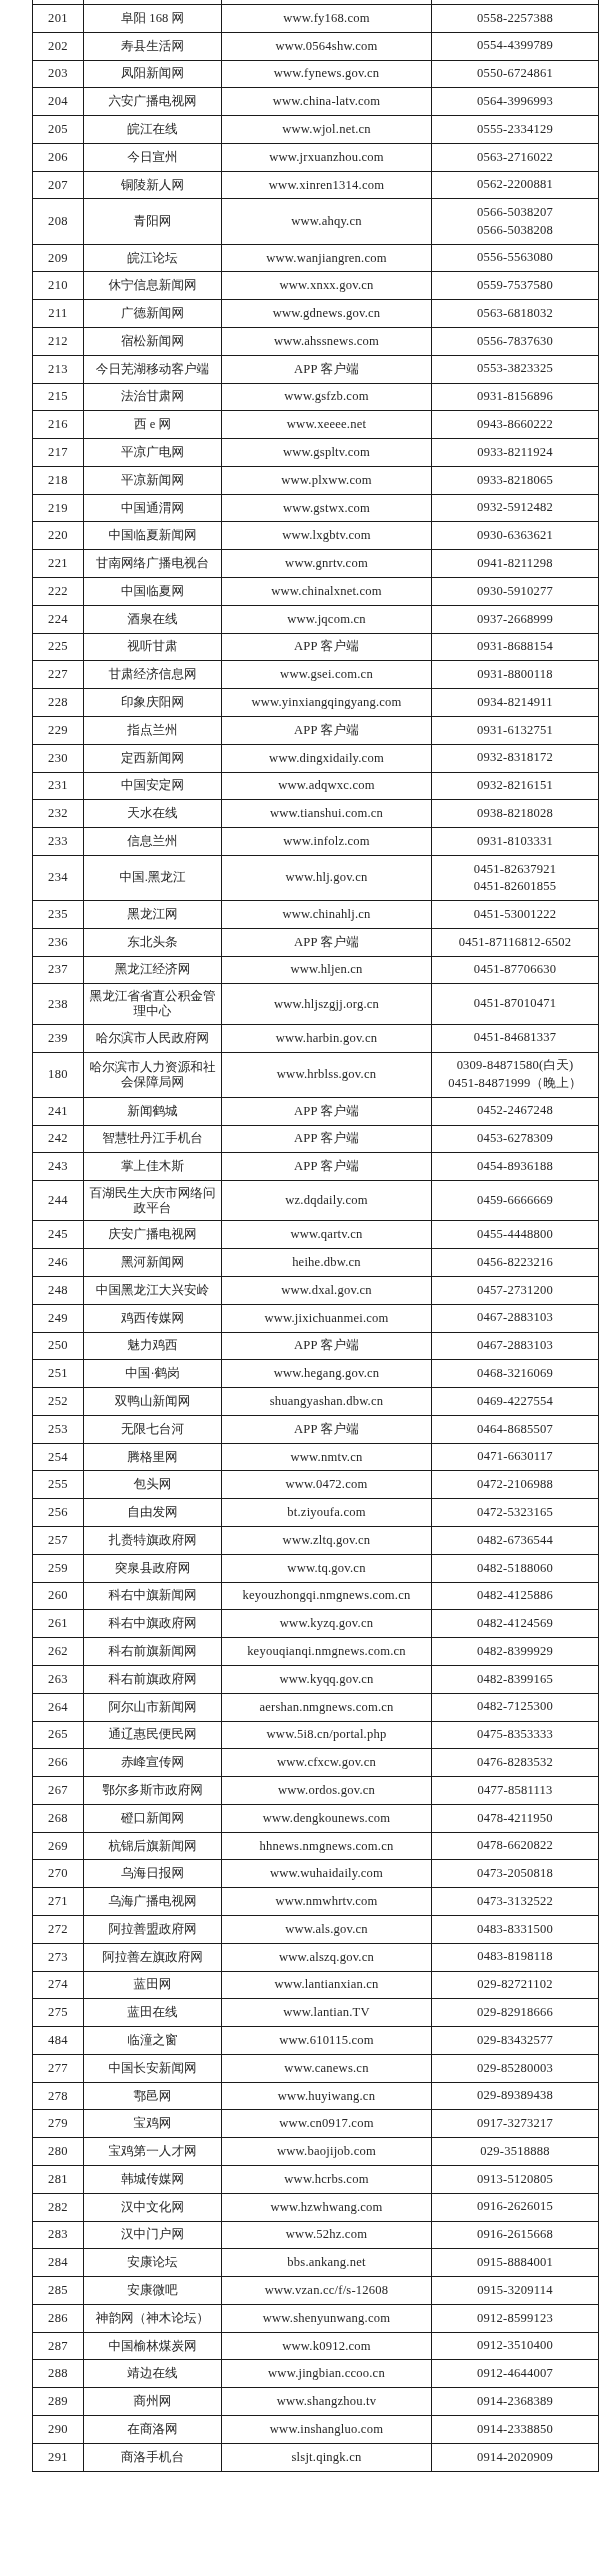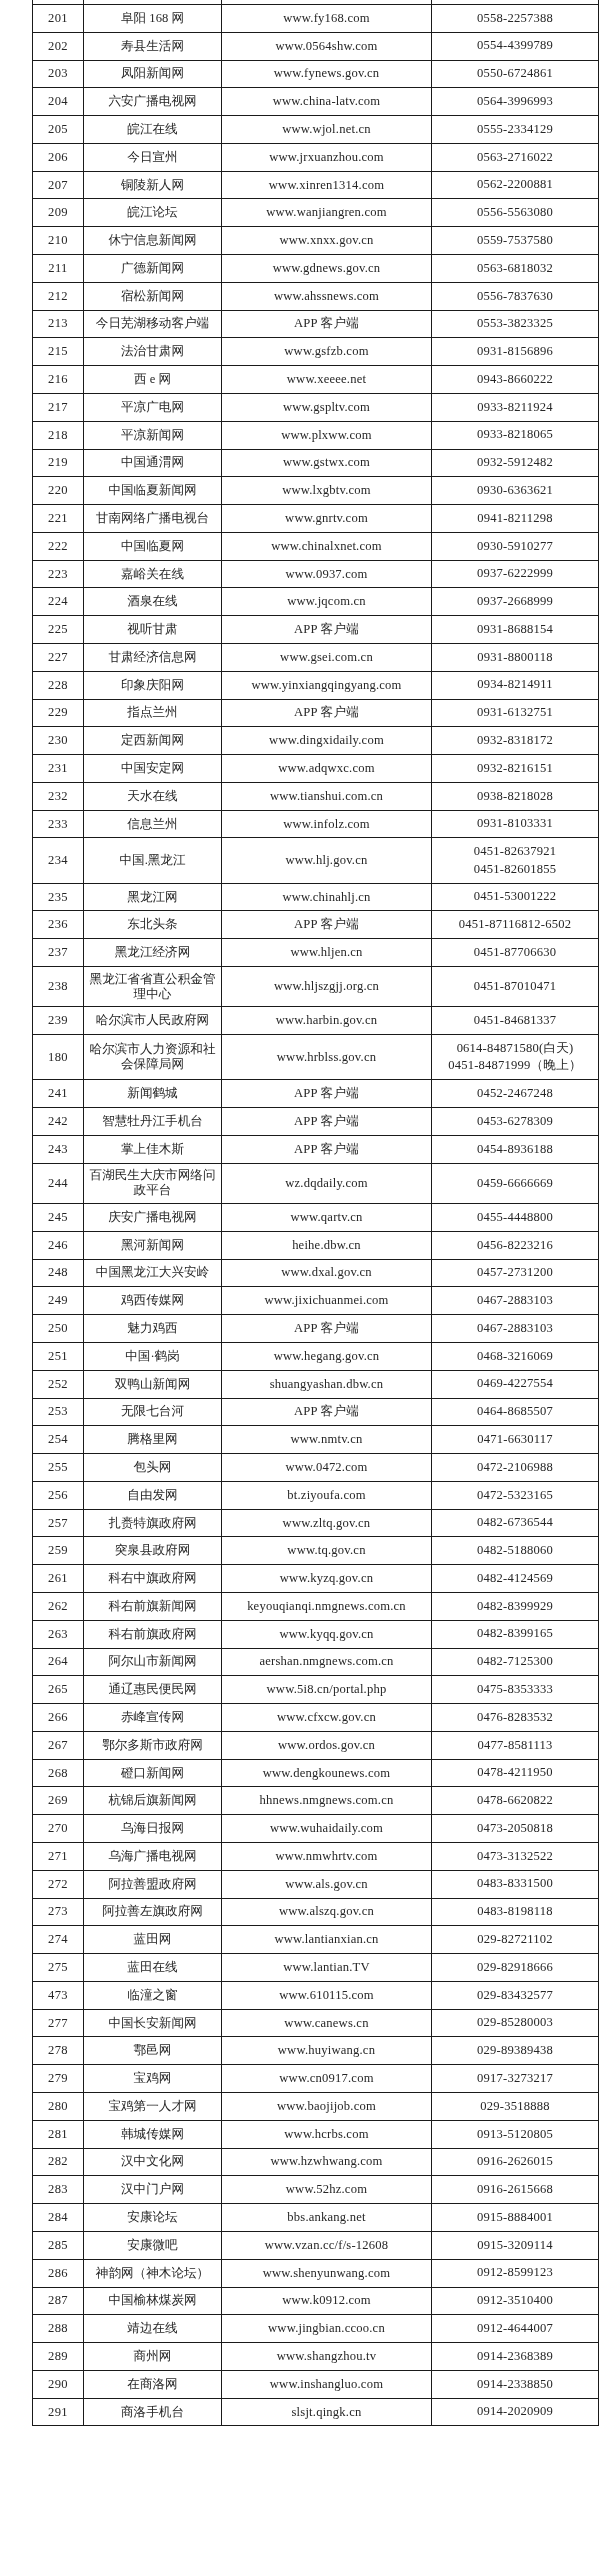--- a/index.html
+++ b/index.html
@@ -121,20 +121,29 @@
         </tr>
         <tr>
           <td class="cell-no">207</td>
           <td class="cell-name">铜陵新人网</td>
           <td class="cell-url">www.xinren1314.com</td>
           <td class="cell-phone">
             <span class="phone-line">0562-2200881</span>
           </td>
         </tr>
         <tr>
+          <td class="cell-no">208</td>
+          <td class="cell-name">青阳网</td>
+          <td class="cell-url">www.ahqy.cn</td>
+          <td class="cell-phone">
+            <span class="phone-line">0566-5038207</span>
+            <span class="phone-line">0566-5038208</span>
+          </td>
+        </tr>
+        <tr>
           <td class="cell-no">209</td>
           <td class="cell-name">皖江论坛</td>
           <td class="cell-url">www.wanjiangren.com</td>
           <td class="cell-phone">
             <span class="phone-line">0556-5563080</span>
           </td>
         </tr>
         <tr>
           <td class="cell-no">210</td>
           <td class="cell-name">休宁信息新闻网</td>
@@ -225,28 +234,20 @@
         </tr>
         <tr>
           <td class="cell-no">222</td>
           <td class="cell-name">中国临夏网</td>
           <td class="cell-url">www.chinalxnet.com</td>
           <td class="cell-phone">
             <span class="phone-line">0930-5910277</span>
           </td>
         </tr>
         <tr>
-          <td class="cell-no">223</td>
-          <td class="cell-name">嘉峪关在线</td>
-          <td class="cell-url">www.0937.com</td>
-          <td class="cell-phone">
-            <span class="phone-line">0937-6222999</span>
-          </td>
-        </tr>
-        <tr>
           <td class="cell-no">224</td>
           <td class="cell-name">酒泉在线</td>
           <td class="cell-url">www.jqcom.cn</td>
           <td class="cell-phone">
             <span class="phone-line">0937-2668999</span>
           </td>
         </tr>
         <tr>
           <td class="cell-no">225</td>
           <td class="cell-name">视听甘肃</td>
@@ -358,21 +359,21 @@
           <td class="cell-url">www.harbin.gov.cn</td>
           <td class="cell-phone">
             <span class="phone-line">0451-84681337</span>
           </td>
         </tr>
         <tr>
           <td class="cell-no">180</td>
           <td class="cell-name">哈尔滨市人力资源和社会保障局网</td>
           <td class="cell-url">www.hrblss.gov.cn</td>
           <td class="cell-phone">
-            <span class="phone-line">0614-84871580(白天)</span>
+            <span class="phone-line">0309-84871580(白天)</span>
             <span class="phone-line">0451-84871999（晚上）</span>
           </td>
         </tr>
         <tr>
           <td class="cell-no">241</td>
           <td class="cell-name">新闻鹤城</td>
           <td class="cell-url">APP 客户端</td>
           <td class="cell-phone">
             <span class="phone-line">0452-2467248</span>
           </td>
@@ -499,20 +500,28 @@
         </tr>
         <tr>
           <td class="cell-no">259</td>
           <td class="cell-name">突泉县政府网</td>
           <td class="cell-url">www.tq.gov.cn</td>
           <td class="cell-phone">
             <span class="phone-line">0482-5188060</span>
           </td>
         </tr>
         <tr>
+          <td class="cell-no">260</td>
+          <td class="cell-name">科右中旗新闻网</td>
+          <td class="cell-url">keyouzhongqi.nmgnews.com.cn</td>
+          <td class="cell-phone">
+            <span class="phone-line">0482-4125886</span>
+          </td>
+        </tr>
+        <tr>
           <td class="cell-no">261</td>
           <td class="cell-name">科右中旗政府网</td>
           <td class="cell-url">www.kyzq.gov.cn</td>
           <td class="cell-phone">
             <span class="phone-line">0482-4124569</span>
           </td>
         </tr>
         <tr>
           <td class="cell-no">262</td>
           <td class="cell-name">科右前旗新闻网</td>
@@ -619,21 +628,21 @@
         </tr>
         <tr>
           <td class="cell-no">275</td>
           <td class="cell-name">蓝田在线</td>
           <td class="cell-url">www.lantian.TV</td>
           <td class="cell-phone">
             <span class="phone-line">029-82918666</span>
           </td>
         </tr>
         <tr>
-          <td class="cell-no">473</td>
+          <td class="cell-no">484</td>
           <td class="cell-name">临潼之窗</td>
           <td class="cell-url">www.610115.com</td>
           <td class="cell-phone">
             <span class="phone-line">029-83432577</span>
           </td>
         </tr>
         <tr>
           <td class="cell-no">277</td>
           <td class="cell-name">中国长安新闻网</td>
           <td class="cell-url">www.canews.cn</td>

